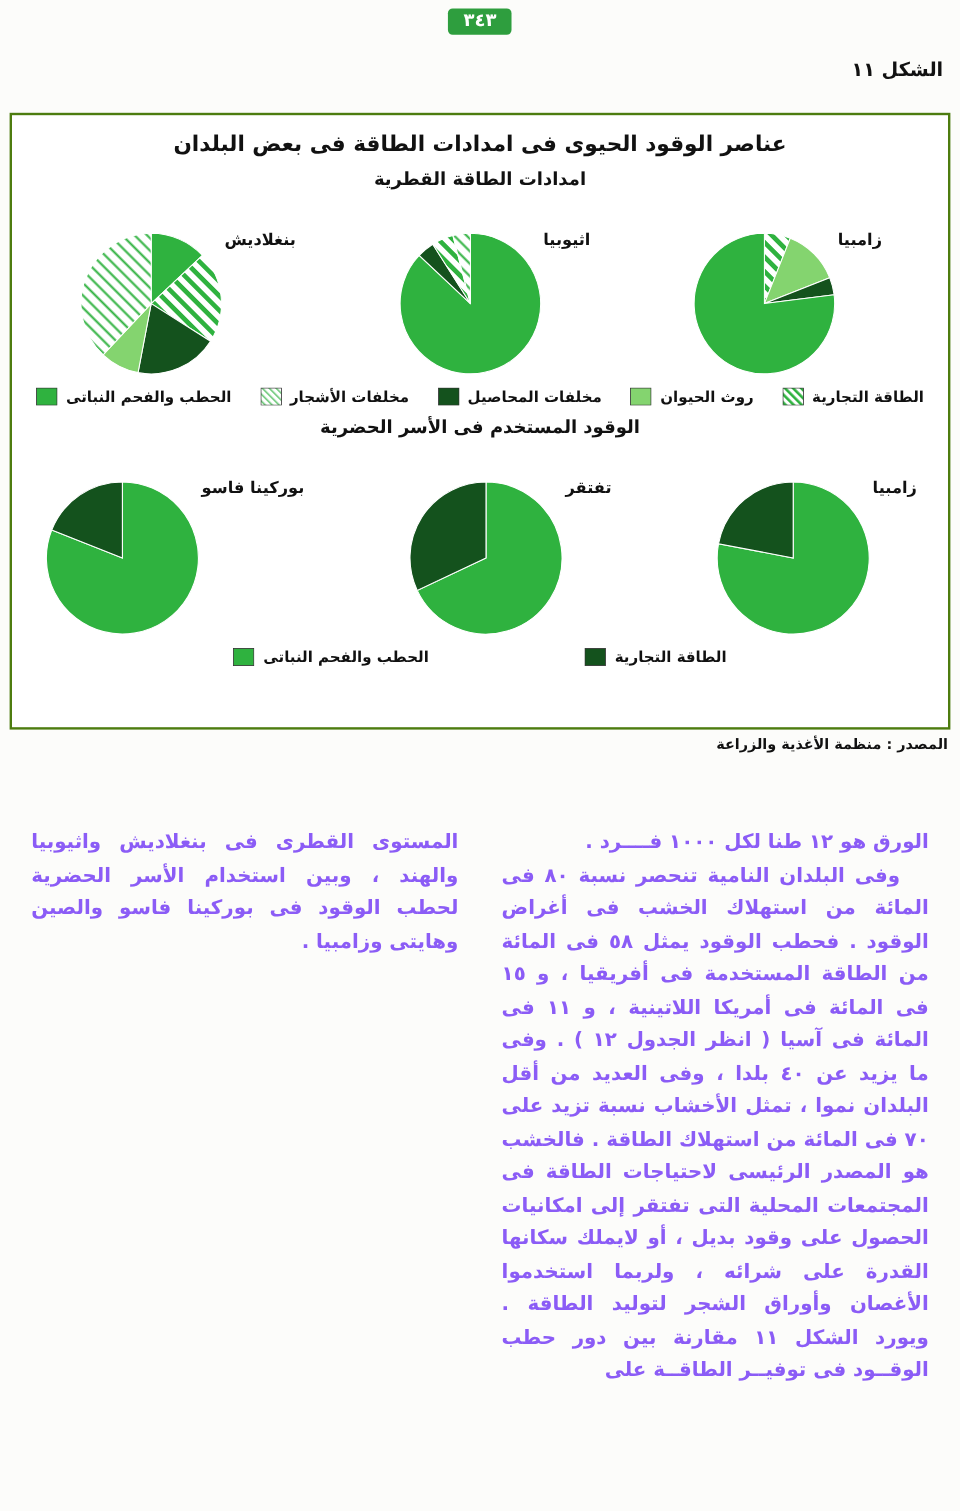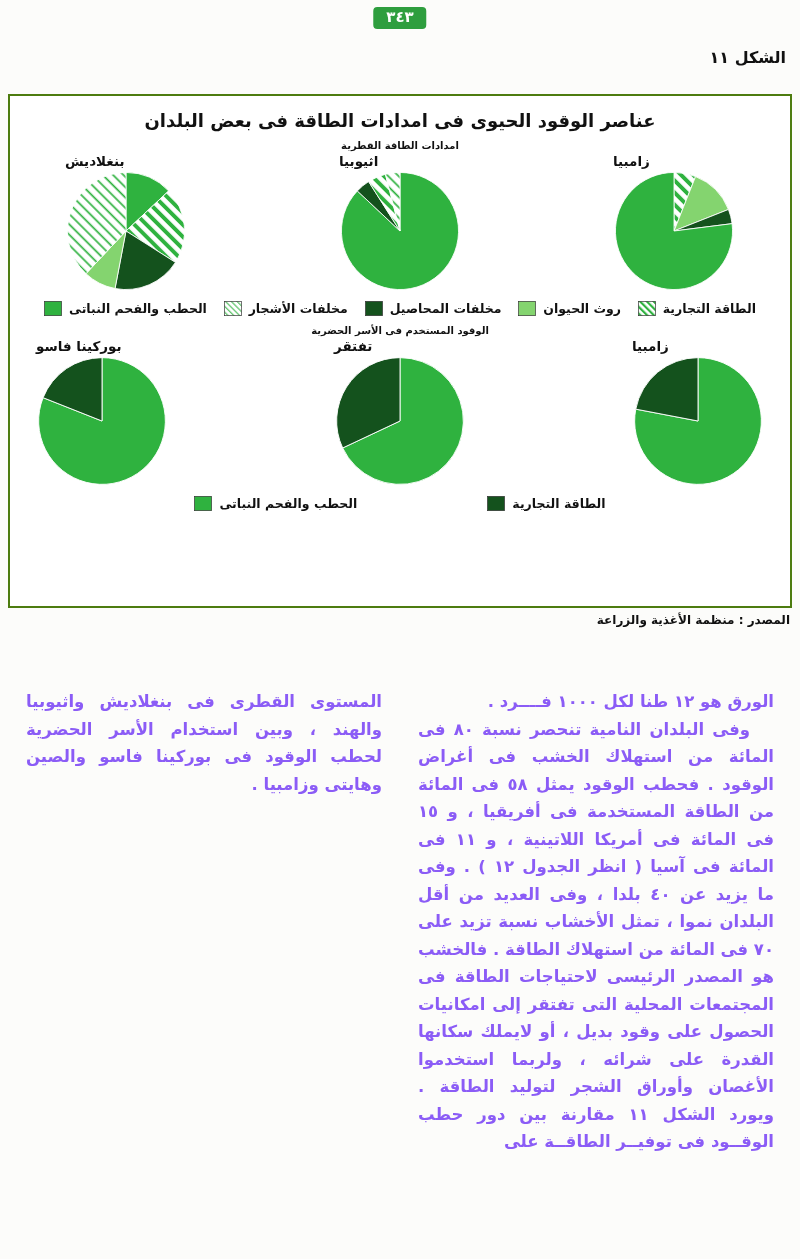--- a/index.html
+++ b/index.html
@@ -14,26 +14,26 @@
     position:absolute;top:7px;left:50%;transform:translateX(-50%);
     color:#fff;font-weight:bold;font-size:15px;
     padding:1px 13px 3px;border-radius:4px;letter-spacing:1px;
   }
   .figure-label{position:absolute;top:48px;right:14px;font-size:16px;font-weight:bold;}
   .figure-box{
     position:absolute;top:94px;left:8px;right:8px;height:514px;
     border:2px solid #4d7c0f;background:#fff;box-sizing:border-box;
   }
   .fig-title{text-align:center;font-size:18px;font-weight:bold;margin-top:14px;}
-  .section-title{text-align:center;font-size:10px;font-weight:bold;margin-top:9px;}
+  .section-title{text-align:center;font-size:15px;font-weight:bold;margin-top:9px;}
   .pie-row{display:flex;justify-content:space-between;align-items:flex-start;padding:2px 55px 0;}
   .pie-row.four{padding:2px 26px 0;}
-  .pie{display:flex;flex-direction:column;align-items:flex-end;}
+  .pie{display:flex;flex-direction:row;align-items:flex-start;margin-top:32px;}
   .pie-label{font-size:13.5px;font-weight:bold;margin-bottom:1px;}
-  .legend-row{display:flex;direction:ltr;justify-content:space-between;align-items:center;margin-top:9px;padding:0 34px;}
+  .legend-row{display:flex;direction:ltr;justify-content:space-between;align-items:center;margin-top:9px;padding:0 20px;}
   .legend-row.centered{justify-content:center;gap:130px;}
   .legend-item{display:inline-flex;direction:ltr;align-items:center;gap:7px;font-size:12.5px;font-weight:bold;white-space:nowrap;}
   .swatch{width:18px;height:15px;flex:0 0 auto;display:block;}
   .source-line{position:absolute;top:613px;right:10px;font-size:12px;font-weight:bold;}
   .body-columns{position:absolute;top:688px;right:26px;left:26px;bottom:4px;display:flex;gap:36px;}
   .col{flex:1;text-align:justify;font-size:16.5px;line-height:27.5px;font-weight:bold;color:#8b5cf6;}
   .col p{margin:0;}
   .col p.indent{text-indent:24px;}
   svg{display:block;}
 </style>

